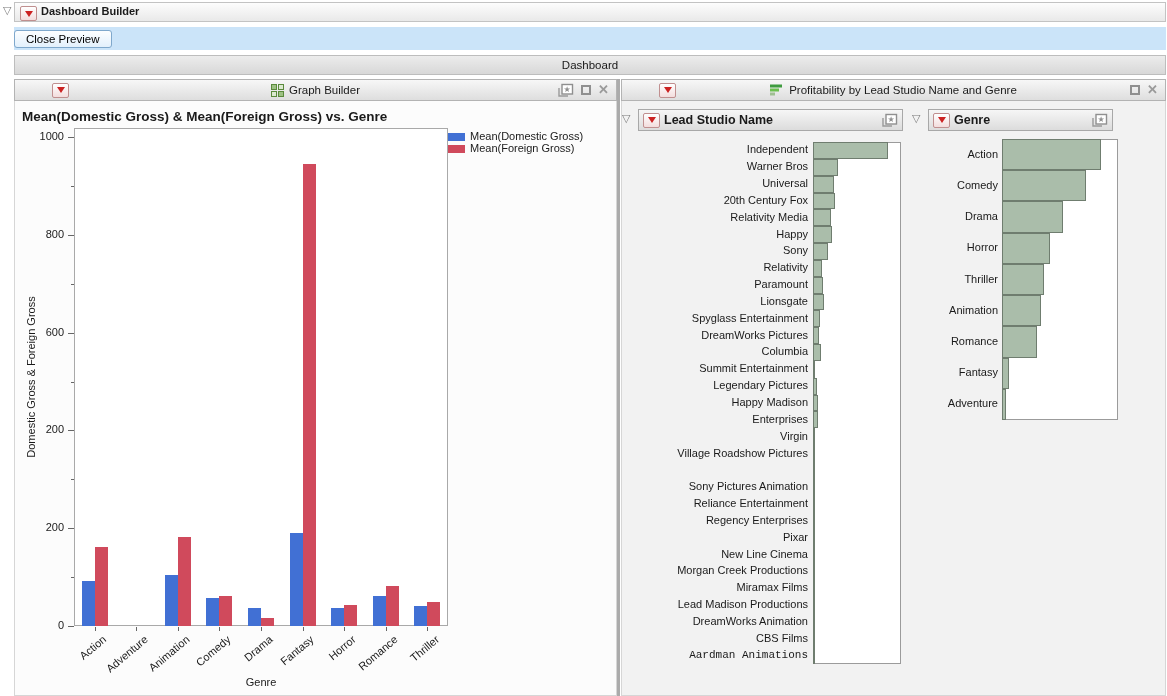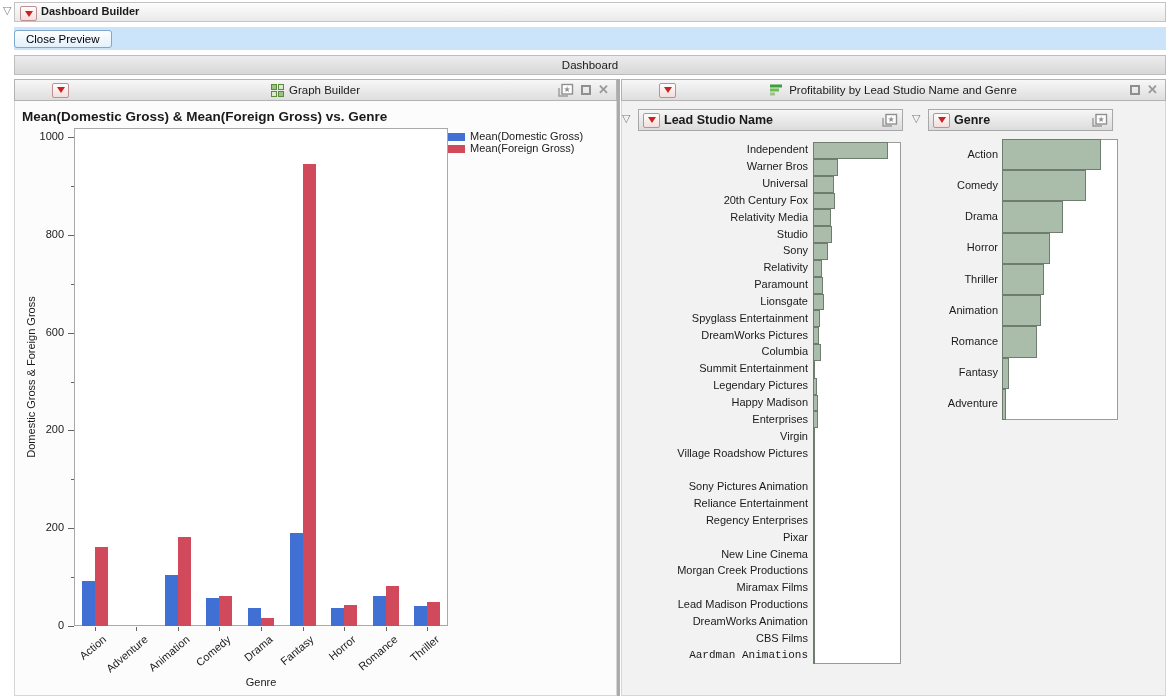--- a/index.html
+++ b/index.html
@@ -218,21 +218,21 @@
     <div class=" t11 cat-label" style="position: absolute; left: 555px; top: 143.419px; width: 253px;">Independent</div>
     <div class=" dist-bar" style="position: absolute; left: 813px; top: 142px; width: 74.8px; height: 16.8387px;"></div>
     <div class=" t11 cat-label" style="position: absolute; left: 555px; top: 160.258px; width: 253px;">Warner Bros</div>
     <div class=" dist-bar" style="position: absolute; left: 813px; top: 158.839px; width: 24.64px; height: 16.8387px;"></div>
     <div class=" t11 cat-label" style="position: absolute; left: 555px; top: 177.097px; width: 253px;">Universal</div>
     <div class=" dist-bar" style="position: absolute; left: 813px; top: 175.677px; width: 20.68px; height: 16.8387px;"></div>
     <div class=" t11 cat-label" style="position: absolute; left: 555px; top: 193.935px; width: 253px;">20th Century Fox</div>
     <div class=" dist-bar" style="position: absolute; left: 813px; top: 192.516px; width: 22px; height: 16.8387px;"></div>
     <div class=" t11 cat-label" style="position: absolute; left: 555px; top: 210.774px; width: 253px;">Relativity Media</div>
     <div class=" dist-bar" style="position: absolute; left: 813px; top: 209.355px; width: 17.6px; height: 16.8387px;"></div>
-    <div class=" t11 cat-label" style="position: absolute; left: 555px; top: 227.613px; width: 253px;">Studio</div>
+    <div class=" t11 cat-label" style="position: absolute; left: 555px; top: 227.613px; width: 253px;">Happy</div>
     <div class=" dist-bar" style="position: absolute; left: 813px; top: 226.194px; width: 19.36px; height: 16.8387px;"></div>
     <div class=" t11 cat-label" style="position: absolute; left: 555px; top: 244.452px; width: 253px;">Sony</div>
     <div class=" dist-bar" style="position: absolute; left: 813px; top: 243.032px; width: 14.96px; height: 16.8387px;"></div>
     <div class=" t11 cat-label" style="position: absolute; left: 555px; top: 261.29px; width: 253px;">Relativity</div>
     <div class=" dist-bar" style="position: absolute; left: 813px; top: 259.871px; width: 8.8px; height: 16.8387px;"></div>
     <div class=" t11 cat-label" style="position: absolute; left: 555px; top: 278.129px; width: 253px;">Paramount</div>
     <div class=" dist-bar" style="position: absolute; left: 813px; top: 276.71px; width: 9.68px; height: 16.8387px;"></div>
     <div class=" t11 cat-label" style="position: absolute; left: 555px; top: 294.968px; width: 253px;">Lionsgate</div>
     <div class=" dist-bar" style="position: absolute; left: 813px; top: 293.548px; width: 11.44px; height: 16.8387px;"></div>
     <div class=" t11 cat-label" style="position: absolute; left: 555px; top: 311.806px; width: 253px;">Spyglass Entertainment</div>

